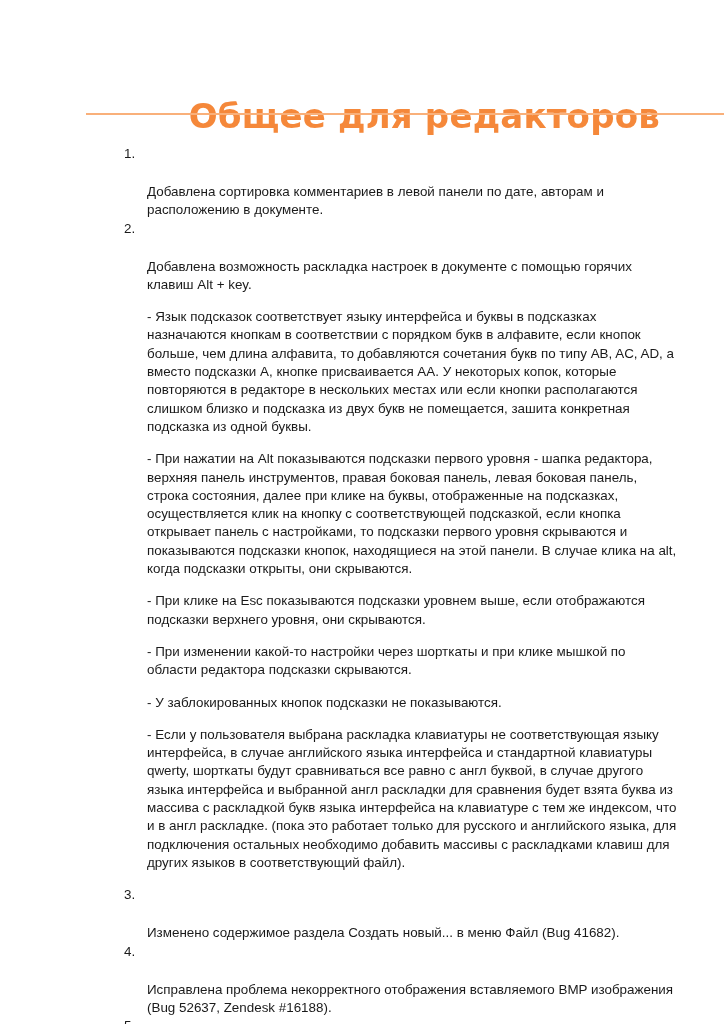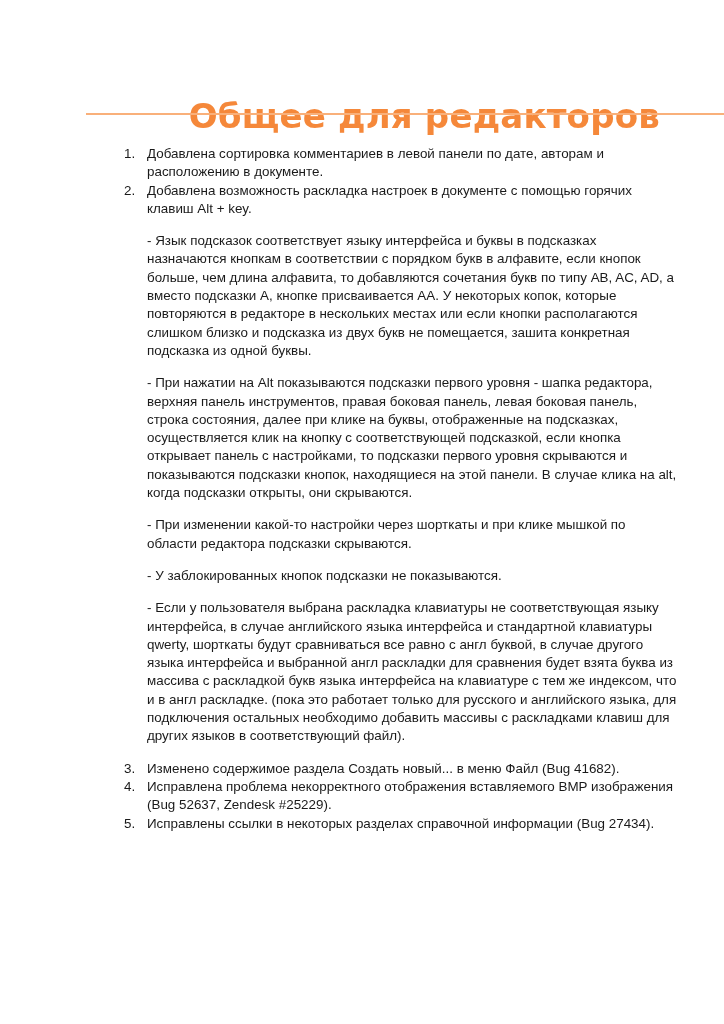--- a/index.html
+++ b/index.html
@@ -7,21 +7,21 @@
          font-family: "Liberation Sans", sans-serif; color: #1a1a1a; }
   .title { position: absolute; right: 52px; top: 84px; margin: 12px;
            font-family: "DejaVu Sans", sans-serif; font-weight: bold;
            font-size: 34px; color: #f5883a; letter-spacing: 0.2px; }
   .rule { position: absolute; left: 86px; right: 0; top: 113px; height: 2px;
           background: #f9b07a; }
   .content { position: absolute; left: 118px; top: 145px; width: 560px;
              font-size: 13.4px; line-height: 18.3px; }
   .item { display: flex; }
   .num { width: 29px; flex: none; padding-left: 6px; box-sizing: border-box; }
-  .txt { flex: 1; }
+  .txt { flex: 1; margin-top: 38px; }
   .para { margin-left: 29px; }
   .sub { margin-top: 14px; }
   p { margin: 0; }
 </style>
 </head>
 <body>
 
 <h1 class="title">Общее для редакторов</h1>
 <div class="rule"></div>
 
@@ -31,30 +31,31 @@
     <span class="txt">Добавлена сортировка комментариев в левой панели по дате, авторам и расположению в документе.</span>
   </div>
   <div class="item">
     <span class="num">2.</span>
     <span class="txt">Добавлена возможность раскладка настроек в документе с помощью горячих клавиш Alt + key.</span>
   </div>
 
   <div class="para">
     <p class="sub"> - Язык подсказок соответствует языку интерфейса и буквы в подсказках назначаются кнопкам в соответствии с порядком букв в алфавите, если кнопок больше, чем длина алфавита, то добавляются сочетания букв по типу AB, AC, AD, а вместо подсказки A, кнопке присваивается AA. У некоторых копок, которые повторяются в редакторе в нескольких местах или если кнопки располагаются слишком близко и подсказка из двух букв не помещается, зашита конкретная подсказка из одной буквы.</p>
     <p class="sub"> - При нажатии на Alt показываются подсказки первого уровня - шапка редактора, верхняя панель инструментов, правая боковая панель, левая боковая панель, строка состояния, далее при клике на буквы, отображенные на подсказках, осуществляется клик на кнопку с соответствующей подсказкой, если кнопка открывает панель с настройками, то подсказки первого уровня скрываются и показываются подсказки кнопок, находящиеся на этой панели. В случае клика на alt, когда подсказки открыты, они скрываются.</p>
+    <p class="sub"> - При клике на Esc показываются подсказки уровнем выше, если отображаются подсказки верхнего уровня, они скрываются.</p>
     <p class="sub"> - При изменении какой-то настройки через шорткаты и при клике мышкой по области редактора подсказки скрываются.</p>
     <p class="sub"> - У заблокированных кнопок подсказки не показываются.</p>
     <p class="sub"> - Если у пользователя выбрана раскладка клавиатуры не соответствующая языку интерфейса, в случае английского языка интерфейса и стандартной клавиатуры qwerty, шорткаты будут сравниваться все равно с англ буквой, в случае другого языка интерфейса и выбранной англ раскладки для сравнения будет взята буква из массива с раскладкой букв языка интерфейса на клавиатуре с тем же индексом, что и в англ раскладке. (пока это работает только для русского и английского языка, для подключения остальных необходимо добавить массивы с раскладками клавиш для других языков в соответствующий файл).</p>
   </div>
 
   <div class="item sub">
     <span class="num">3.</span>
     <span class="txt">Изменено содержимое раздела Создать новый... в меню Файл (Bug 41682).</span>
   </div>
   <div class="item">
     <span class="num">4.</span>
-    <span class="txt">Исправлена проблема некорректного отображения вставляемого BMP изображения (Bug 52637, Zendesk #25229).</span>
+    <span class="txt">Исправлена проблема некорректного отображения вставляемого BMP изображения (Bug 52637, Zendesk #16188).</span>
   </div>
   <div class="item">
     <span class="num">5.</span>
     <span class="txt">Исправлены ссылки в некоторых разделах справочной информации (Bug 27434).</span>
   </div>
 </div>
 
 </body></html>

